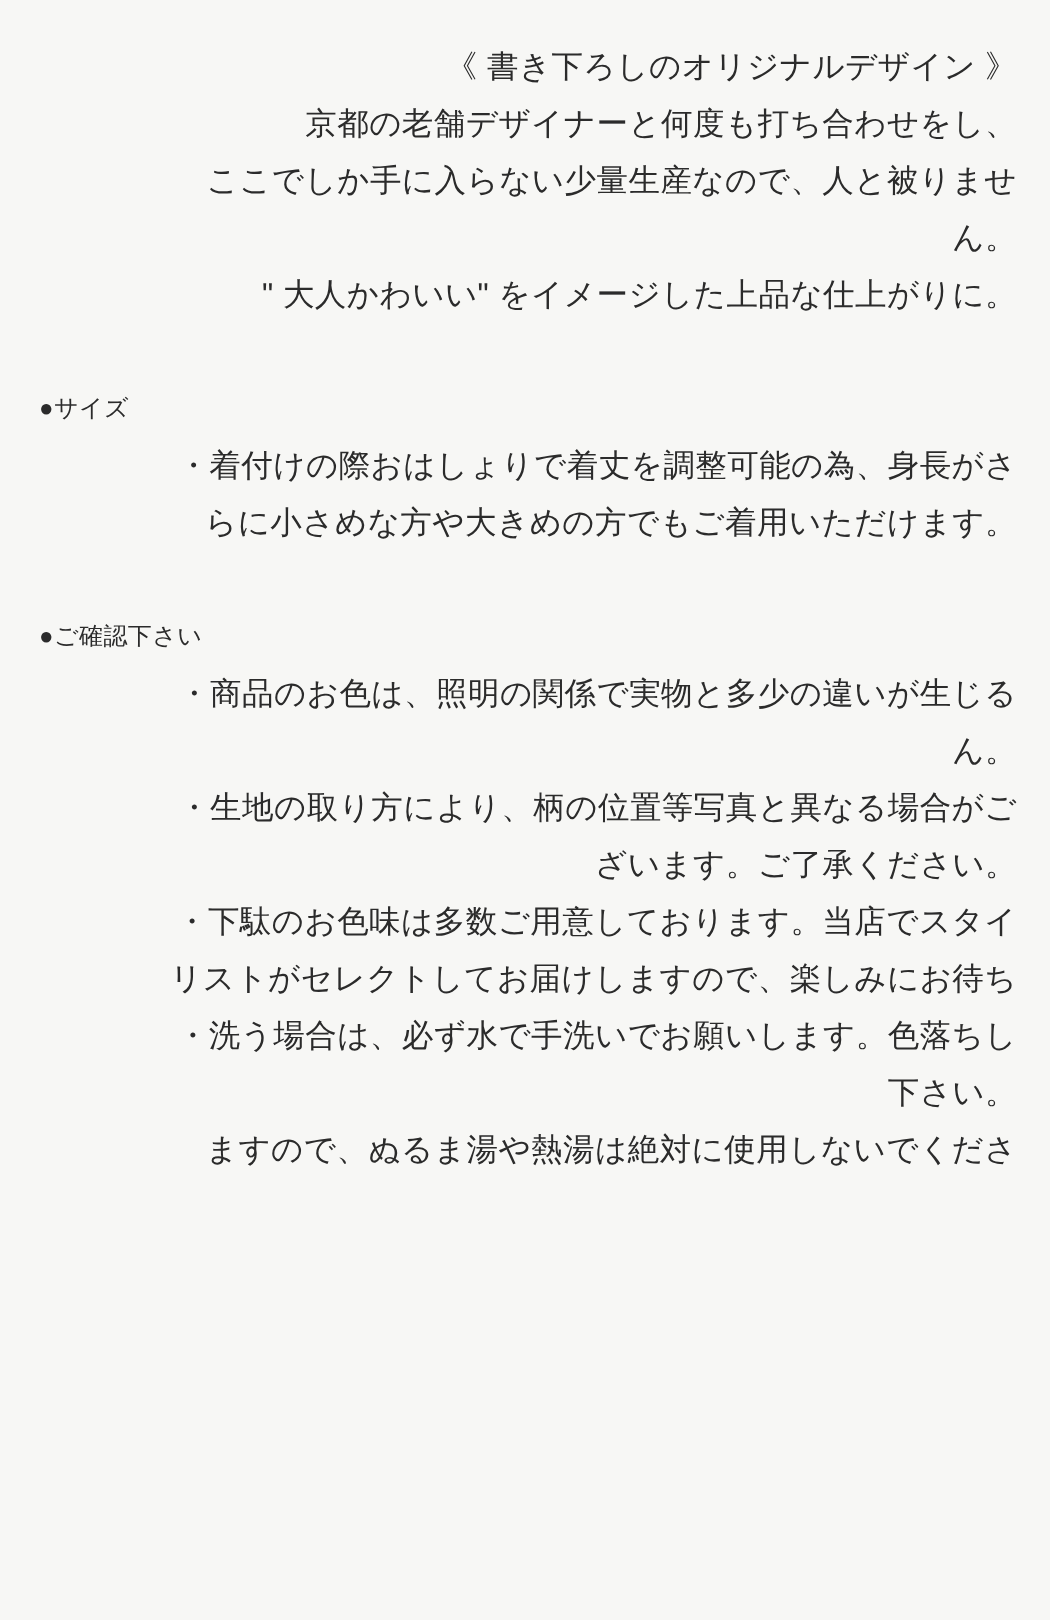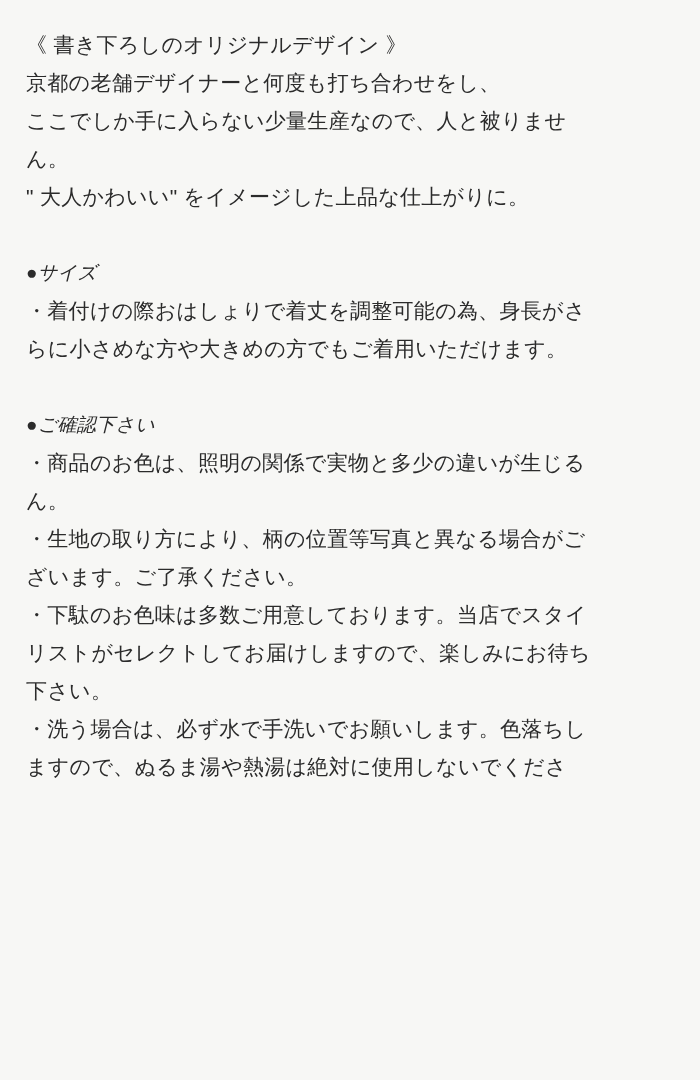--- a/index.html
+++ b/index.html
@@ -23,29 +23,29 @@
   }
   .block {
     margin: 0;
   }
   .line {
     font-size: 21px;
     line-height: 38px;
     letter-spacing: 0.3px;
     white-space: pre-wrap;
     word-break: break-all;
+    text-align: right;
   }
   .spacer {
     height: 38px;
   }
   .heading {
-    font-size: 19px;
+    font-size: 16px;
     line-height: 38px;
     letter-spacing: 0.3px;
-    font-style: italic;
   }
 </style>
 </head>
 <body>
 
 <div class="page">
 
   <div class="block">
     <div class="line">《 書き下ろしのオリジナルデザイン 》</div>
     <div class="line">京都の老舗デザイナーと何度も打ち合わせをし、</div>
@@ -65,18 +65,18 @@
   <div class="spacer"></div>
 
   <div class="block">
     <div class="heading">●ご確認下さい</div>
     <div class="line">・商品のお色は、照明の関係で実物と多少の違いが生じる</div>
     <div class="line">ん。</div>
     <div class="line">・生地の取り方により、柄の位置等写真と異なる場合がご</div>
     <div class="line">ざいます。ご了承ください。</div>
     <div class="line">・下駄のお色味は多数ご用意しております。当店でスタイ</div>
     <div class="line">リストがセレクトしてお届けしますので、楽しみにお待ち</div>
+    <div class="line">・洗う場合は、必ず水で手洗いでお願いします。色落ちし</div>
     <div class="line">下さい。</div>
-    <div class="line">・洗う場合は、必ず水で手洗いでお願いします。色落ちし</div>
     <div class="line">ますので、ぬるま湯や熱湯は絶対に使用しないでくださ</div>
   </div>
 
 </div>
 
 </body></html>

